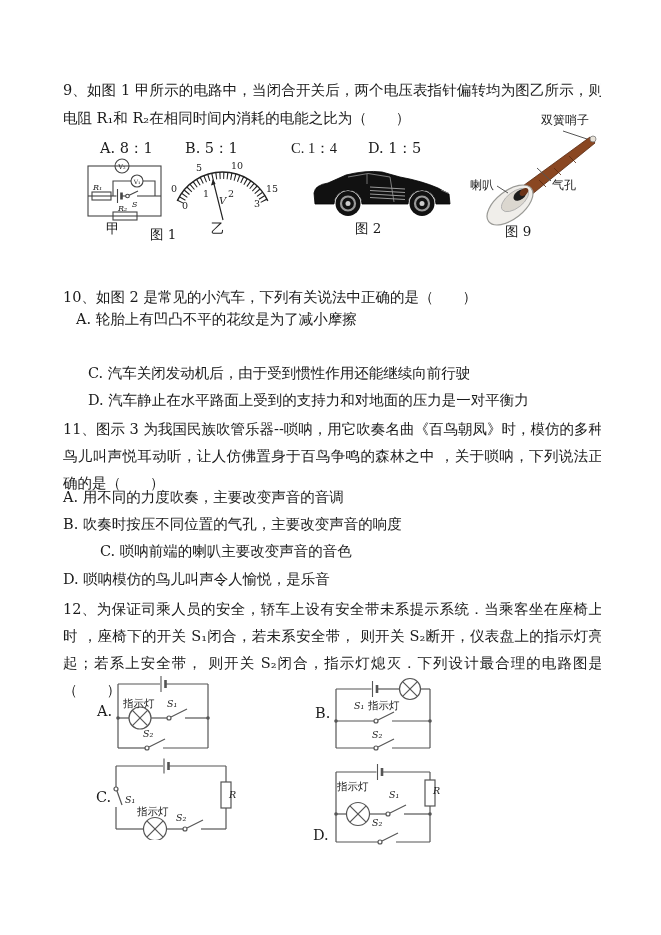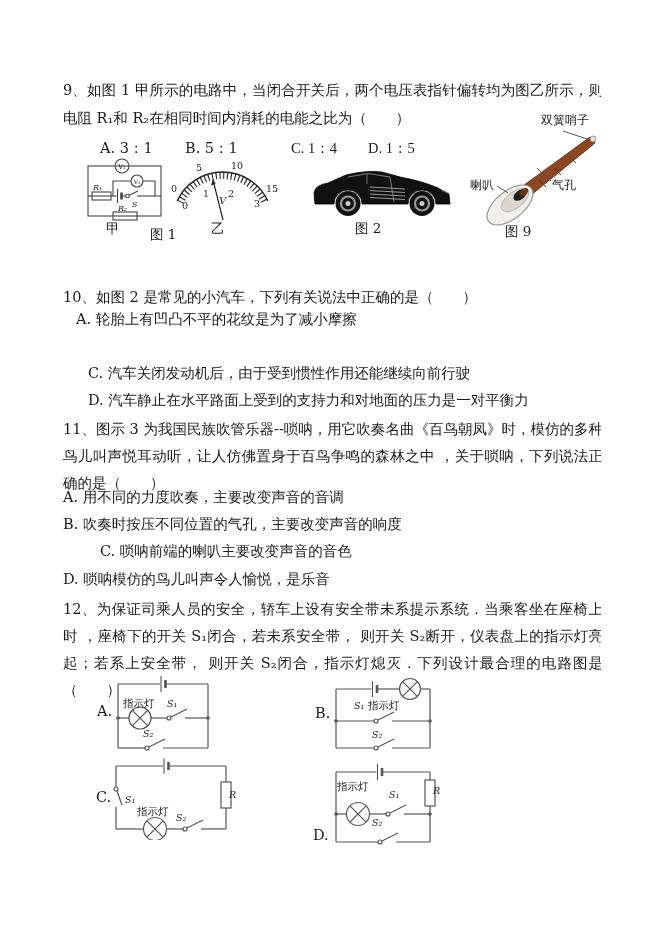--- a/index.html
+++ b/index.html
@@ -15,24 +15,24 @@
   svg text{font-family:"DejaVu Serif","Liberation Serif",serif;fill:#222;}
   .wire{stroke:#555;stroke-width:1.2;fill:none;}
   .wired{stroke:#444;stroke-width:1.1;fill:none;}
 </style>
 </head>
 <body>
 
 <div class="page">
 
   <div class="abs stem" style="left:63px;top:76px;">9、如图 1 甲所示的电路中，当闭合开关后，两个电压表指针偏转均为图乙所示，则电阻 R₁和 R₂在相同时间内消耗的电能之比为（　　）</div>
-  <div class="abs opt" style="left:100px;top:139px;">A. 3：1</div>
+  <div class="abs opt" style="left:100px;top:139px;">A. 8：1</div>
   <div class="abs opt" style="left:185px;top:139px;">B. 5：1</div>
   <div class="abs opt" style="left:291px;top:139px;font-family:Liberation Serif, serif;">C. 1：4</div>
-  <div class="abs opt" style="left:368px;top:139px;font-family:Liberation Serif, serif;">D. 1：5</div>
+  <div class="abs opt" style="left:368px;top:139px;">D. 1：5</div>
 
   <svg class="abs" style="left:80px;top:158px;" width="90" height="66" viewBox="0 0 90 66">
     <rect x="8" y="8" width="73" height="50" class="wired"></rect>
 
     <line x1="8" y1="38" x2="36.5" y2="38" class="wired"></line>
     <line x1="42" y1="38" x2="46" y2="38" class="wired"></line>
     <line x1="57" y1="38" x2="81" y2="38" class="wired"></line>
 
     <rect x="12" y="34" width="19" height="8" fill="#fff" class="wired"></rect>
     <text x="13" y="32" font-size="8" font-style="italic">R₁</text>

